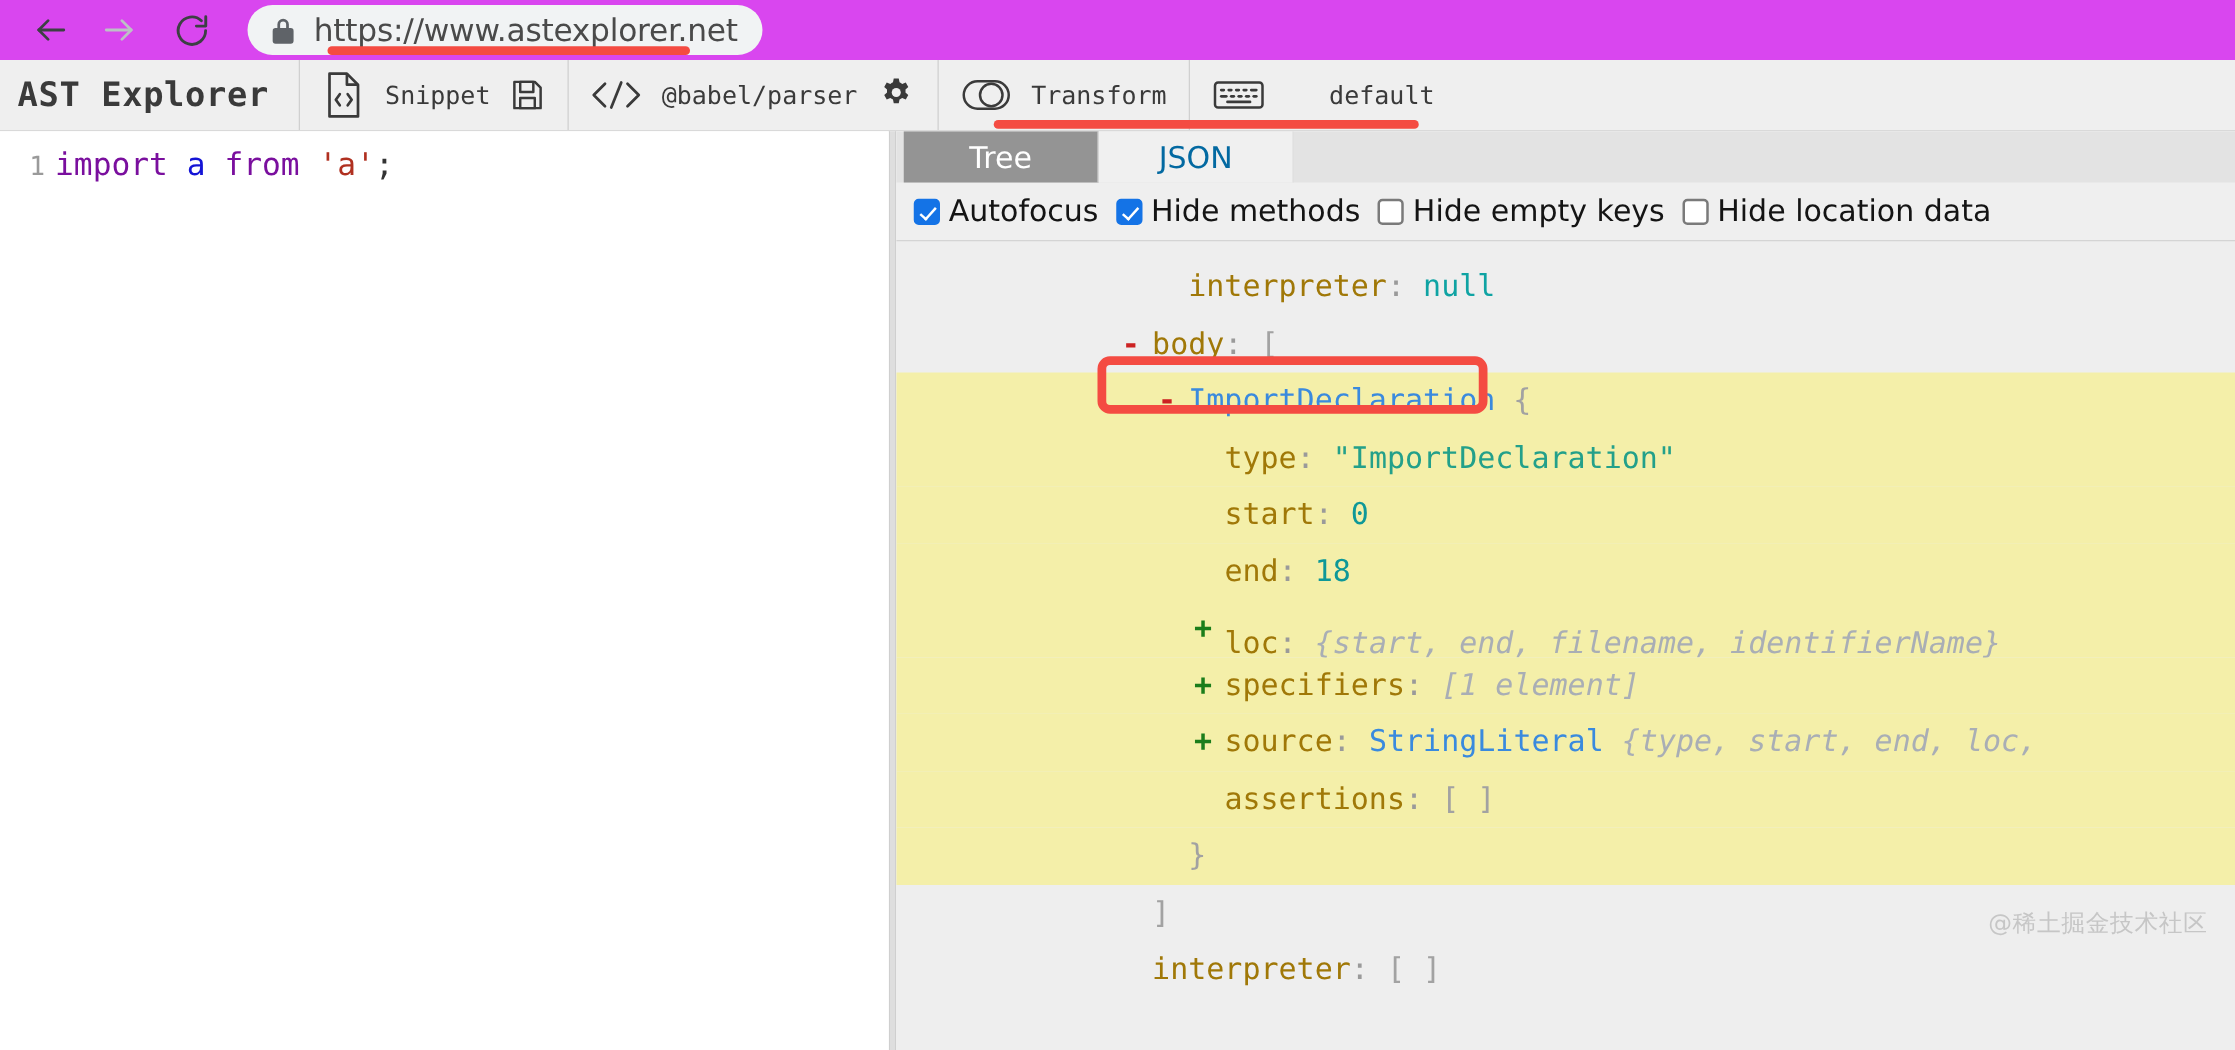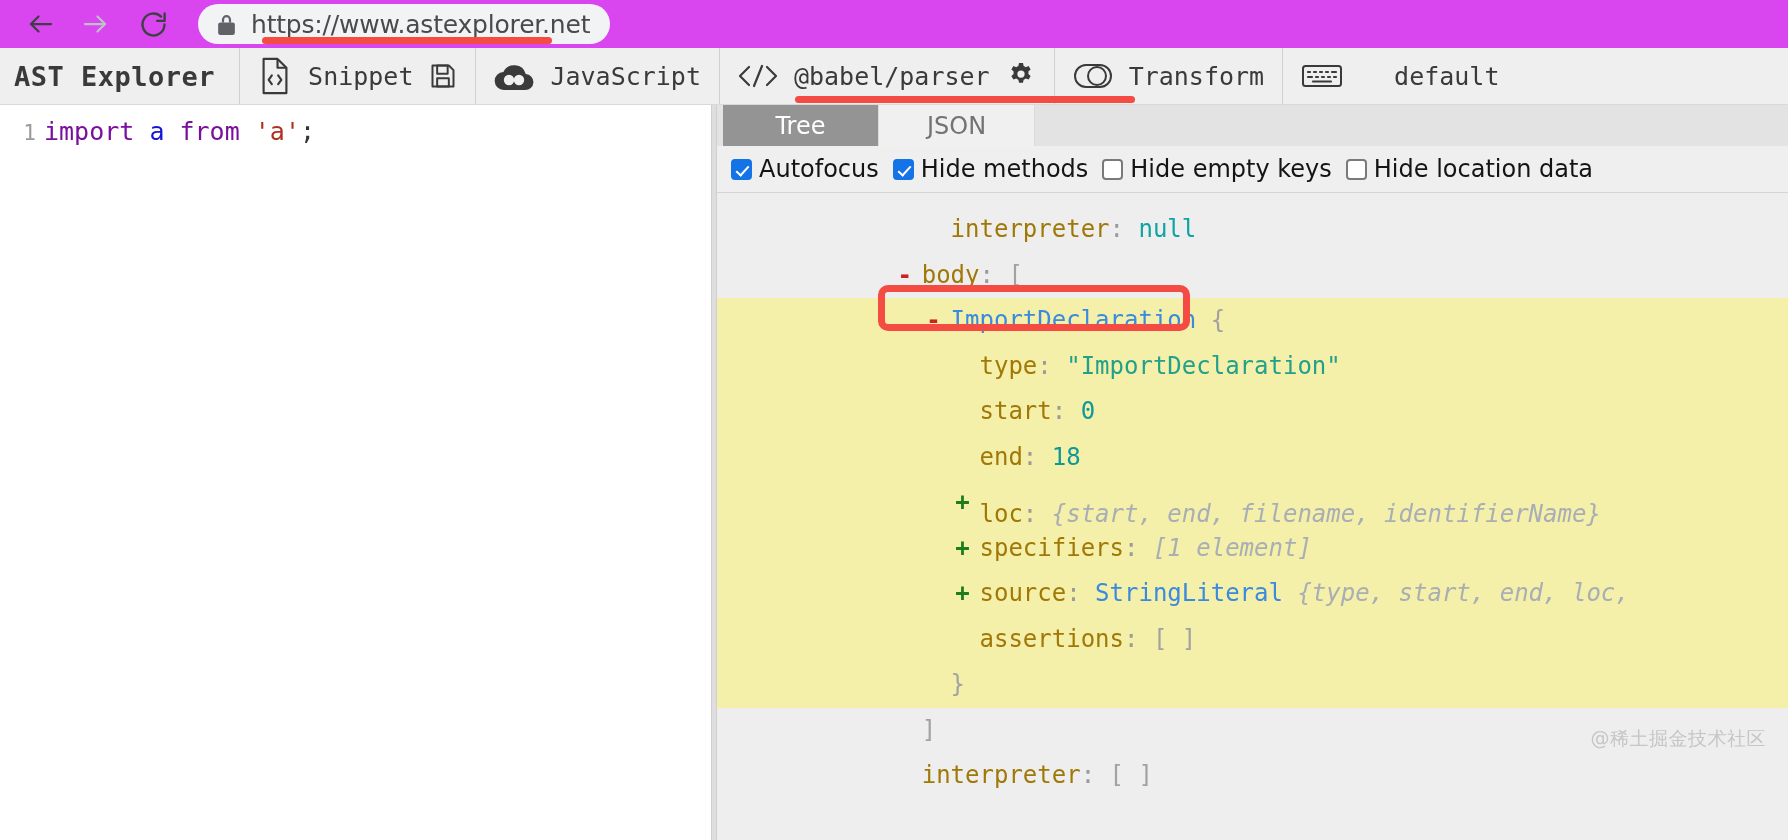--- a/index.html
+++ b/index.html
@@ -67,21 +67,21 @@
     border-right: 1px solid #d0d0d0;
     color: #3a3a3a;
     white-space: nowrap;
   }
   #tb-brand {
     font-weight: bold;
     font-size: 27px;
     letter-spacing: 0.5px;
     padding: 0 24px 0 14px;
   }
-  .tb-label { font-size: 25px; letter-spacing: 0px; }
+  .tb-label { font-size: 20px; letter-spacing: 0px; }
   .tb-ico { display: flex; align-items: center; justify-content: center; color: #3a3a3a; }
   .tb-ico.left  { margin-right: 16px; }
   .tb-ico.right { margin-left: 16px; }
   #tb-last { border-right: none; gap: 35px; }
   
   #parser-underline {
     position: absolute;
     left: 795px; top: 96px;
     width: 340px; height: 7px;
     background: #f44b42;
@@ -137,21 +137,21 @@
     display: flex; align-items: stretch;
     background: #e3e3e3;
     position: relative;
   }
   #ast-tabs .spacer { width: 6px; }
   .ast-tab {
     display: flex; align-items: center; justify-content: center;
     width: 156px;
     font-family: "DejaVu Sans", sans-serif;
     font-size: 24px;
-    color: #737373;
+    color: #0369a1;
     background: #f0f0f0;
     border-right: 1px solid #dcdcdc;
   }
   .ast-tab.active { background: #949494; color: #ffffff; }
 
   #ast-options {
     height: 47px;
     background: #efefef;
     border-bottom: 1px solid #d4d4d4;
     display: flex; align-items: center;
@@ -276,36 +276,20 @@
     <span class="tb-label">Snippet</span>
     <span class="tb-ico right">
       <svg width="28" height="30" viewBox="0 0 24 24" fill="none" stroke="currentColor" stroke-width="1.7" stroke-linejoin="round">
         <path d="M3 3h14l4 4v14H3z"></path>
           <rect x="7" y="3" width="9" height="7"></rect>
           <rect x="7" y="14" width="10" height="7"></rect>
       </svg>
     </span>
   </div>
 
-  <div class="tb-cell">
-    <span class="tb-ico left">
-      <svg width="40" height="32" viewBox="0 0 40 32" fill="currentColor">
-        <path d="M10 30a9 9 0 0 1-.6-18 12 12 0 0 1 22.4 2A8 8 0 0 1 31 30z"></path>
-        <g fill="#efefef">
-          <circle cx="15" cy="20" r="5.2"></circle>
-            <circle cx="25" cy="20" r="5.2"></circle>
-        </g>
-        <g fill="none" stroke="#efefef" stroke-width="2">
-          <circle cx="15" cy="20" r="3.4"></circle>
-            <circle cx="25" cy="20" r="3.4"></circle>
-        </g>
-      </svg>
-    </span>
-    <span class="tb-label">JavaScript</span>
-  </div>
 
   <div class="tb-cell">
     <span class="tb-ico left">
       <svg width="40" height="30" viewBox="0 0 40 26" fill="none" stroke="currentColor" stroke-width="2.2" stroke-linecap="round" stroke-linejoin="round">
         <polyline points="11,4 2,13 11,22"></polyline>
           <line x1="24" y1="3" x2="16" y2="23"></line>
           <polyline points="29,4 38,13 29,22"></polyline>
       </svg>
     </span>
     <span class="tb-label">@babel/parser</span>

